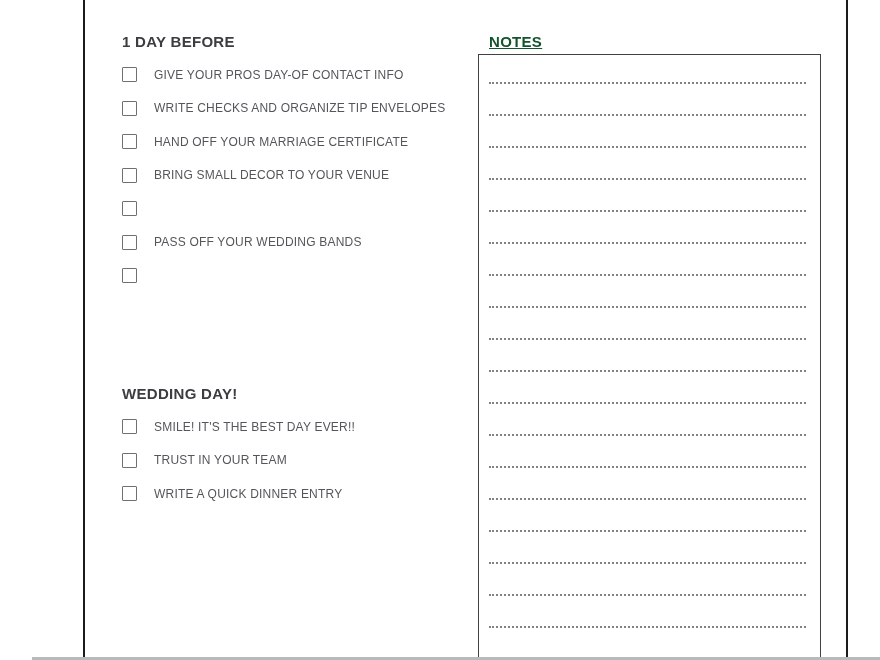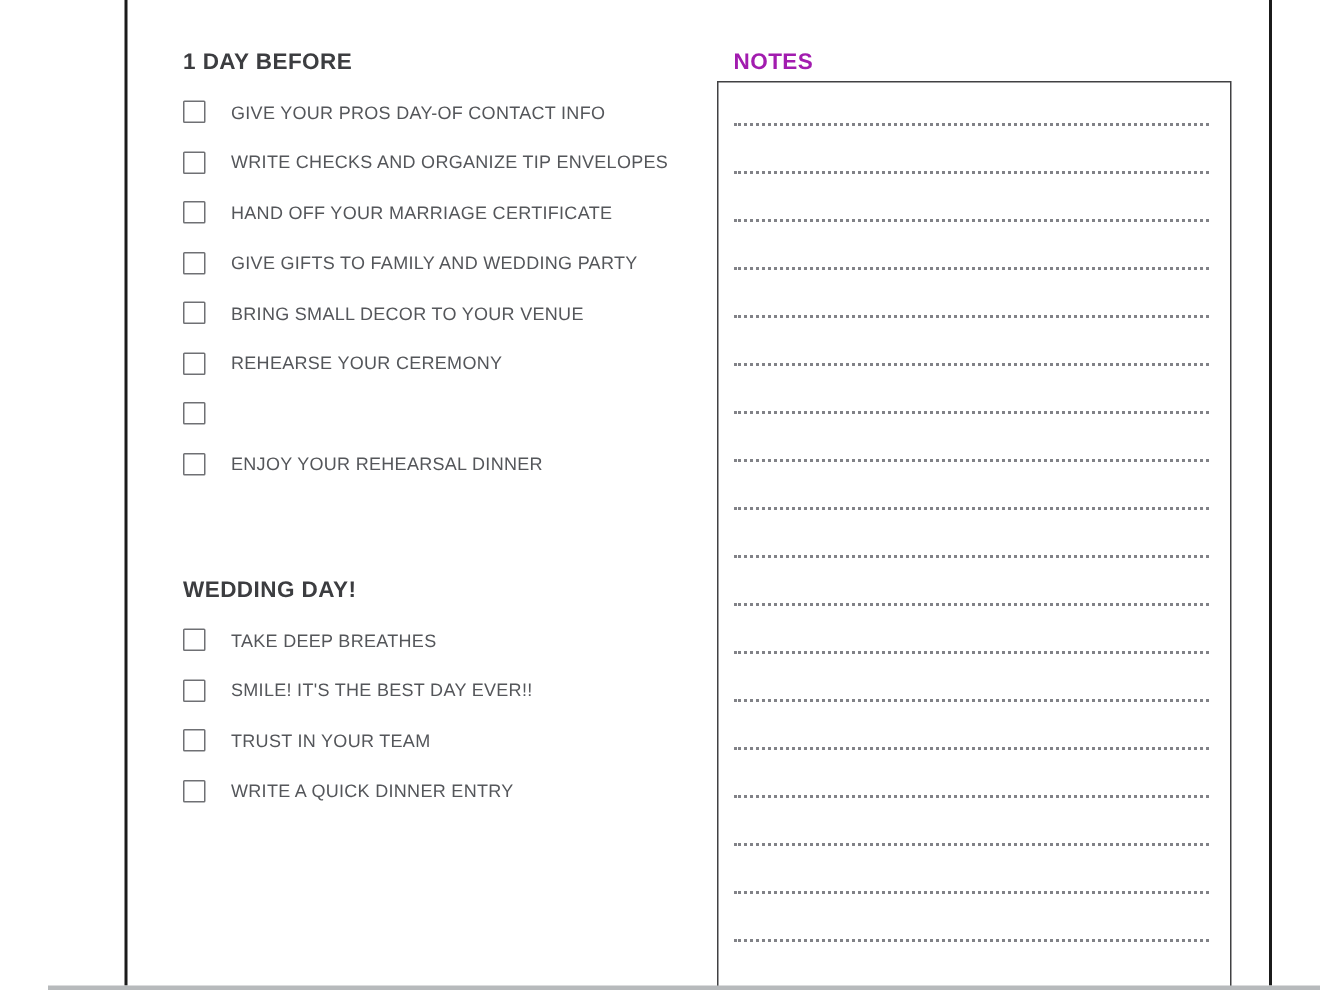--- a/index.html
+++ b/index.html
@@ -80,21 +80,22 @@
   
   .notes-title {
     position: absolute;
     left: 457px;
     top: 33px;
     margin: 0;
     font-size: 15px;
     font-weight: 700;
     line-height: 18px;
     letter-spacing: 0.3px;
-    color: #a21caf;
+    color: #14532d;
+    text-decoration: underline;
   }
   .notes-box {
     position: absolute;
     left: 446px;
     top: 54px;
     width: 343px;
     height: 650px;
     border: 1.5px solid #414143;
     background: #ffffff;
     box-sizing: border-box;
@@ -125,45 +126,36 @@
     <div class="row">
       <span class="checkbox"></span>
       <span class="item-label">WRITE CHECKS AND ORGANIZE TIP ENVELOPES</span>
     </div>
     <div class="row">
       <span class="checkbox"></span>
       <span class="item-label">HAND OFF YOUR MARRIAGE CERTIFICATE</span>
     </div>
     <div class="row">
       <span class="checkbox"></span>
-      <span class="item-label">GIVE GIFTS TO FAMILY AND WEDDING PARTY</span>
-    </div>
-    <div class="row">
-      <span class="checkbox"></span>
       <span class="item-label">BRING SMALL DECOR TO YOUR VENUE</span>
-    </div>
-    <div class="row">
-      <span class="checkbox"></span>
-      <span class="item-label">REHEARSE YOUR CEREMONY</span>
     </div>
     <div class="row">
       <span class="checkbox"></span>
     </div>
     <div class="row">
       <span class="checkbox"></span>
-      <span class="item-label">ENJOY YOUR REHEARSAL DINNER</span>
+      <span class="item-label">PASS OFF YOUR WEDDING BANDS</span>
+    </div>
+    <div class="row">
+      <span class="checkbox"></span>
     </div>
   </div>
 
   <div class="section" id="section-1">
     <h2 class="section-title">WEDDING DAY!</h2>
-    <div class="row">
-      <span class="checkbox"></span>
-      <span class="item-label">TAKE DEEP BREATHES</span>
-    </div>
     <div class="row">
       <span class="checkbox"></span>
       <span class="item-label">SMILE! IT'S THE BEST DAY EVER!!</span>
     </div>
     <div class="row">
       <span class="checkbox"></span>
       <span class="item-label">TRUST IN YOUR TEAM</span>
     </div>
     <div class="row">
       <span class="checkbox"></span>

